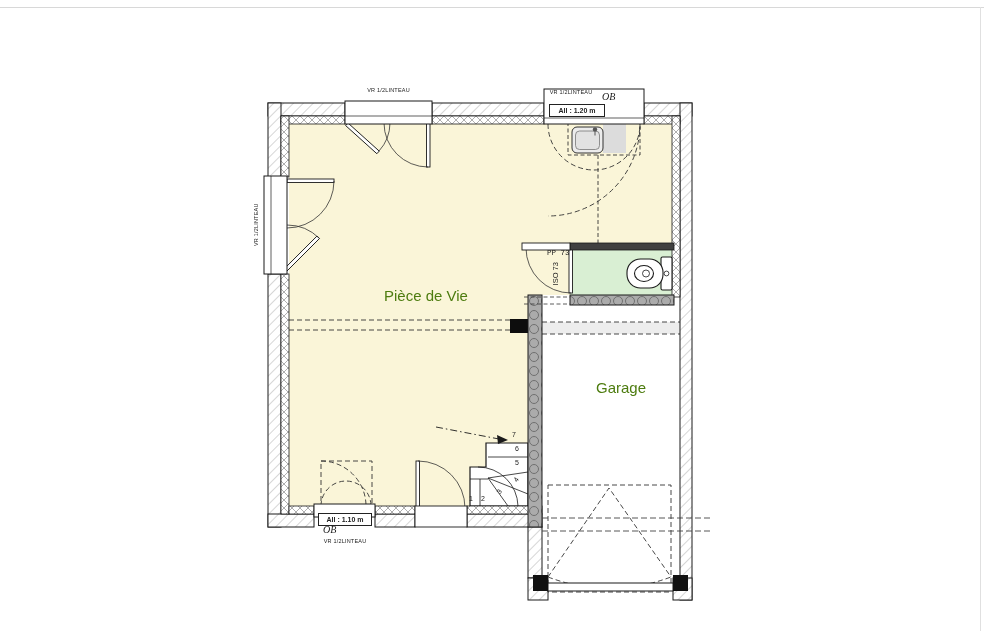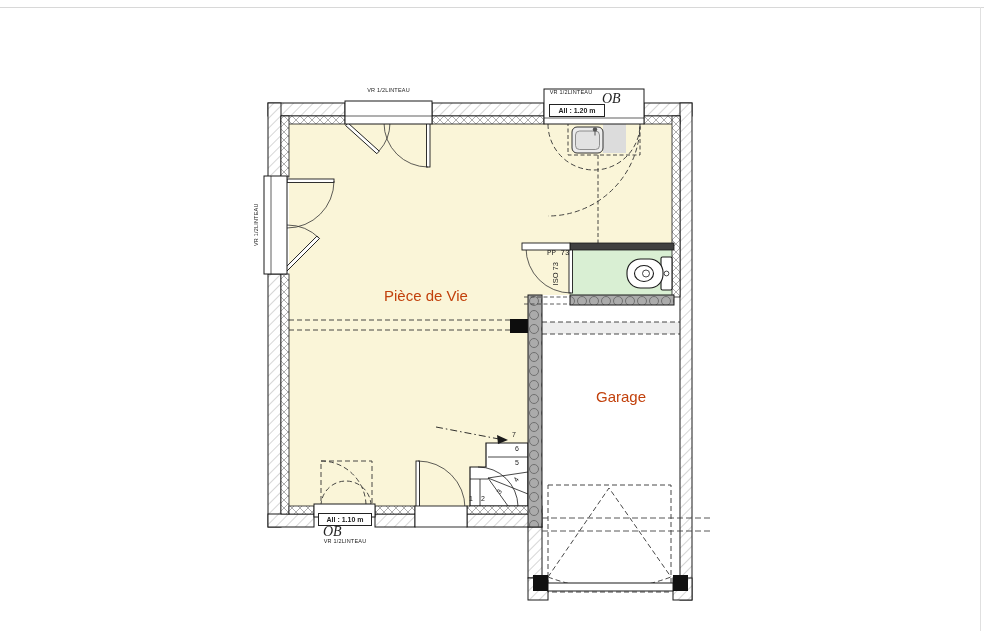--- a/index.html
+++ b/index.html
@@ -1,22 +1,22 @@
 <!DOCTYPE html>
 <html><head>
 <meta charset="utf-8">
 <style>
   html,body{margin:0;padding:0;background:#fff;}
   body{width:984px;height:638px;position:relative;font-family:"Liberation Sans",sans-serif;color:#222;overflow:hidden;}
   svg{position:absolute;left:0;top:0;}
   .lbl{position:absolute;white-space:nowrap;color:#222;line-height:1;}
   .tiny{font-size:5.5px;letter-spacing:.2px;}
-  .ob{font-style:italic;font-size:14px;font-family:"Liberation Serif",serif;}
+  .ob{font-style:italic;font-size:10px;font-family:"Liberation Serif",serif;}
   .sill{border:1px solid #222;background:#fff;font-size:7px;font-weight:bold;text-align:center;line-height:11px;height:11px;}
-  .room{font-size:15px;color:#c2410c;}
+  .room{font-size:15px;color:#4d7c0f;}
   .stepnum{font-size:7px;color:#222;}
   .rot55{transform:rotate(-55deg);transform-origin:center;}
   .vert{transform:rotate(-90deg);transform-origin:center;text-align:center;}
   .hairline-h{position:absolute;background:#d8d8d8;height:1px;}
   .hairline-v{position:absolute;background:#e0e0e0;width:1px;}
 </style>
 </head>
 <body>
 
 <div class="hairline-h" style="left:0;top:7px;width:984px;"></div>
@@ -189,21 +189,21 @@
 
 <div class="lbl tiny" style="left:345px;top:88px;width:87px;text-align:center;">VR 1/2LINTEAU</div>
 
 <div class="lbl tiny" style="left:546px;top:90px;width:50px;text-align:center;">VR 1/2LINTEAU</div>
 <div class="lbl ob" style="left:602px;top:92px;">OB</div>
 <div class="lbl sill" style="left:549px;top:104px;width:54px;">All : 1.20 m</div>
 
 <div class="lbl tiny vert" style="left:224px;top:222px;width:66px;">VR 1/2LINTEAU</div>
 
 <div class="lbl room" style="left:384px;top:288px;">Pièce de Vie</div>
-<div class="lbl room" style="left:596px;top:389px;">Garage</div>
+<div class="lbl room" style="left:596px;top:380px;">Garage</div>
 
 <div class="lbl" style="left:547px;top:250px;font-size:7.5px;font-family:Liberation Mono, monospace;">PP 73</div>
 <div class="lbl vert" style="left:534px;top:270px;width:44px;font-size:7.5px;">ISO 73</div>
 
 <div class="lbl sill" style="left:318px;top:513px;width:52px;">All : 1.10 m</div>
 <div class="lbl ob" style="left:323px;top:525px;">OB</div>
 <div class="lbl tiny" style="left:317px;top:539px;width:56px;text-align:center;">VR 1/2LINTEAU</div>
 
 <div class="lbl stepnum" style="left:469px;top:495px;">1</div>
 <div class="lbl stepnum" style="left:481px;top:495px;">2</div>

